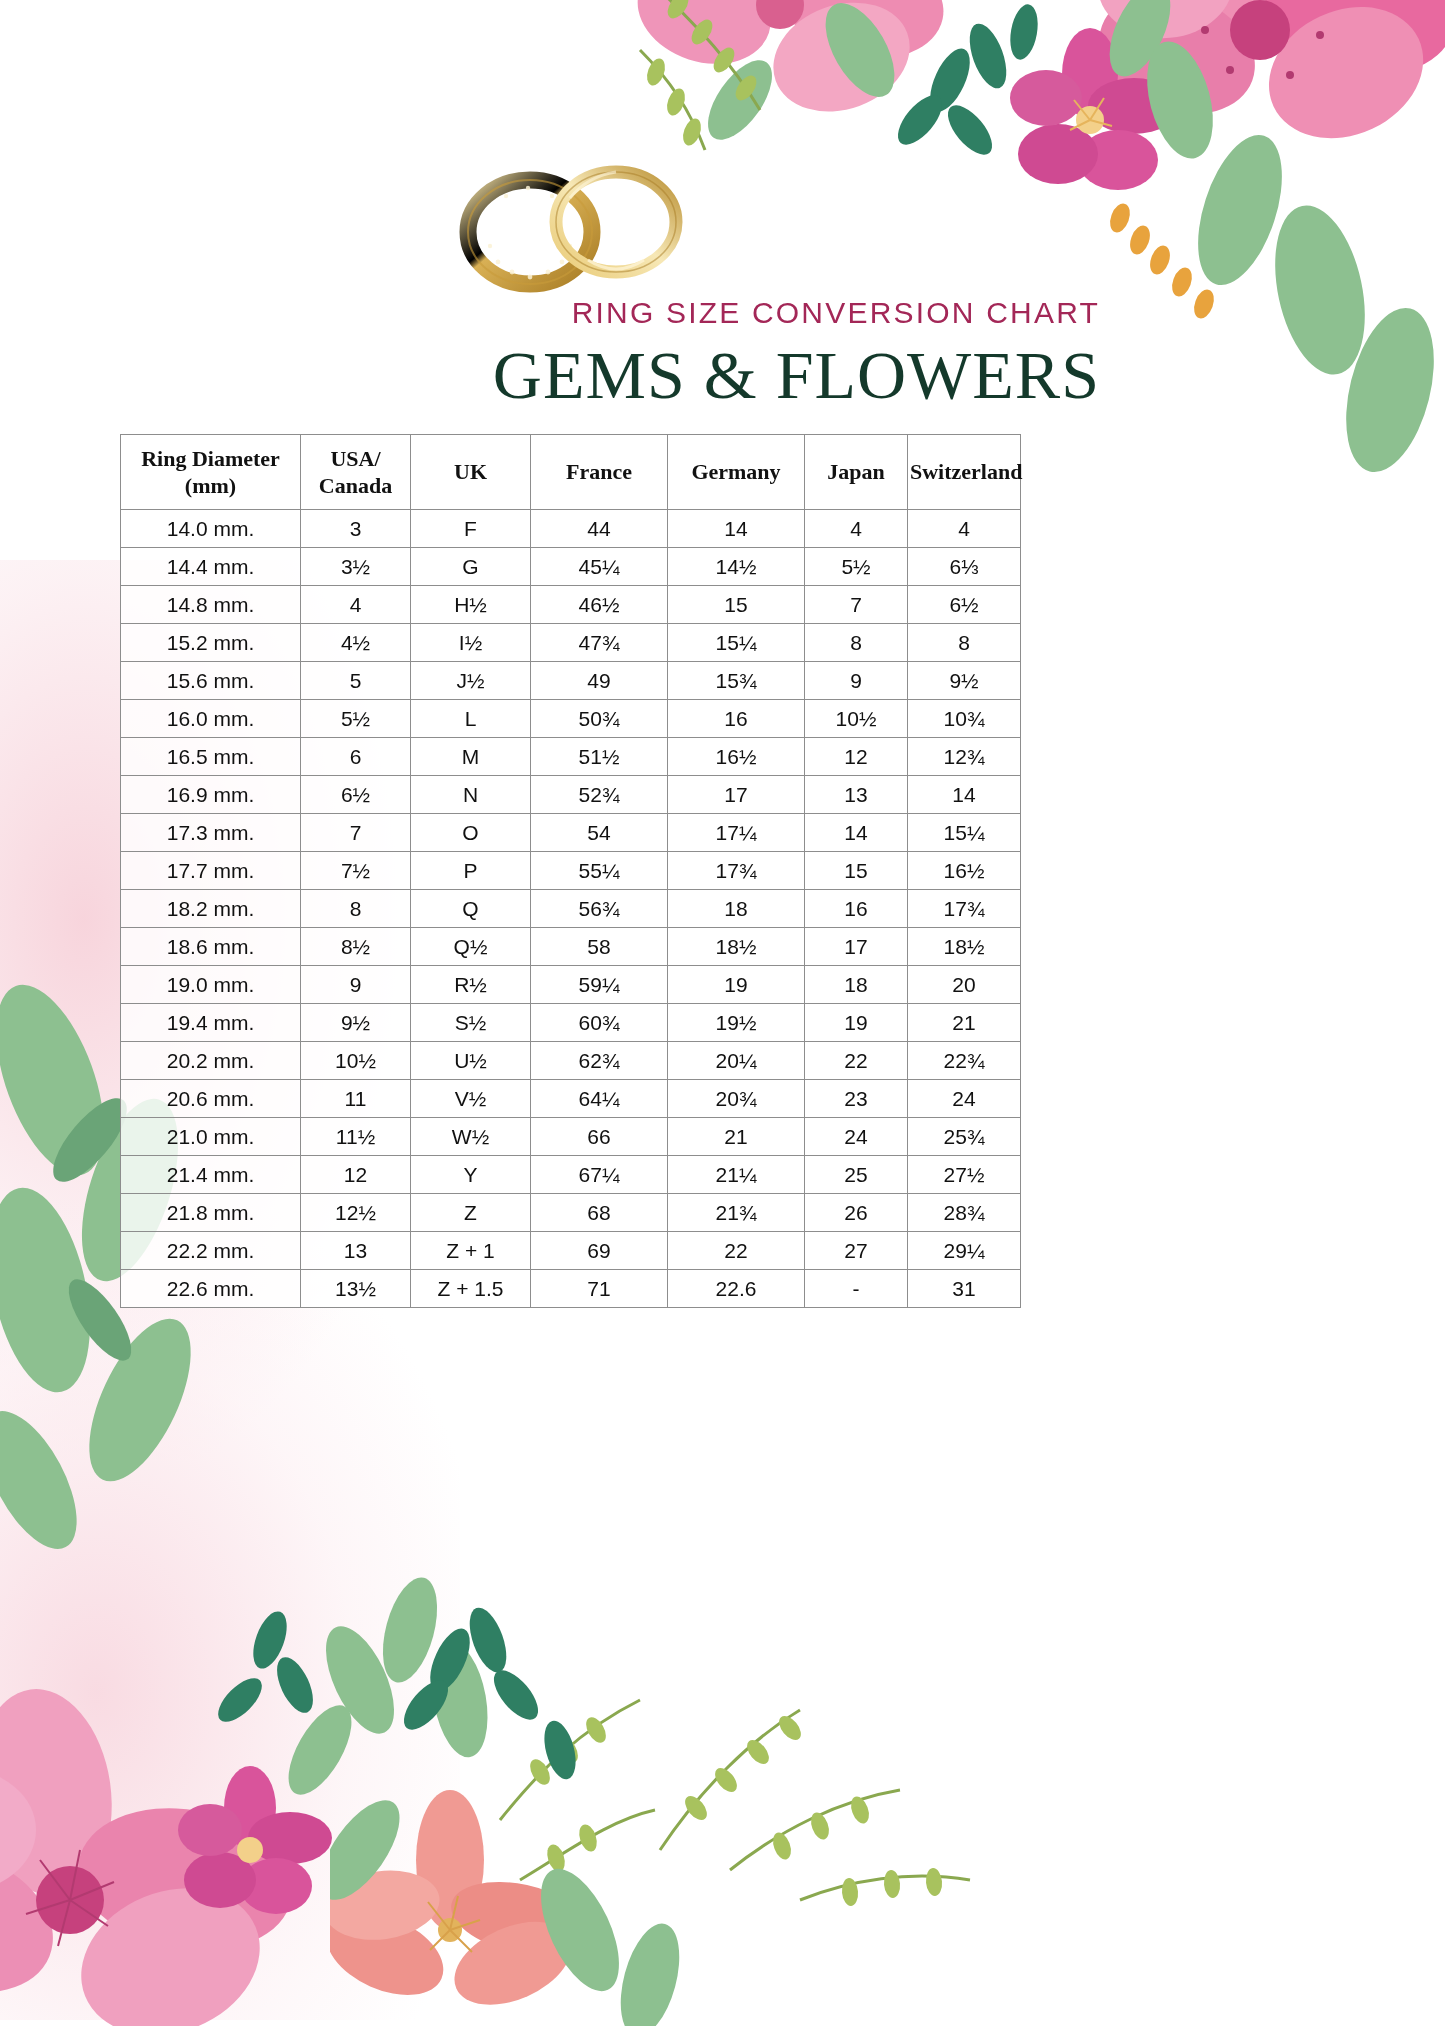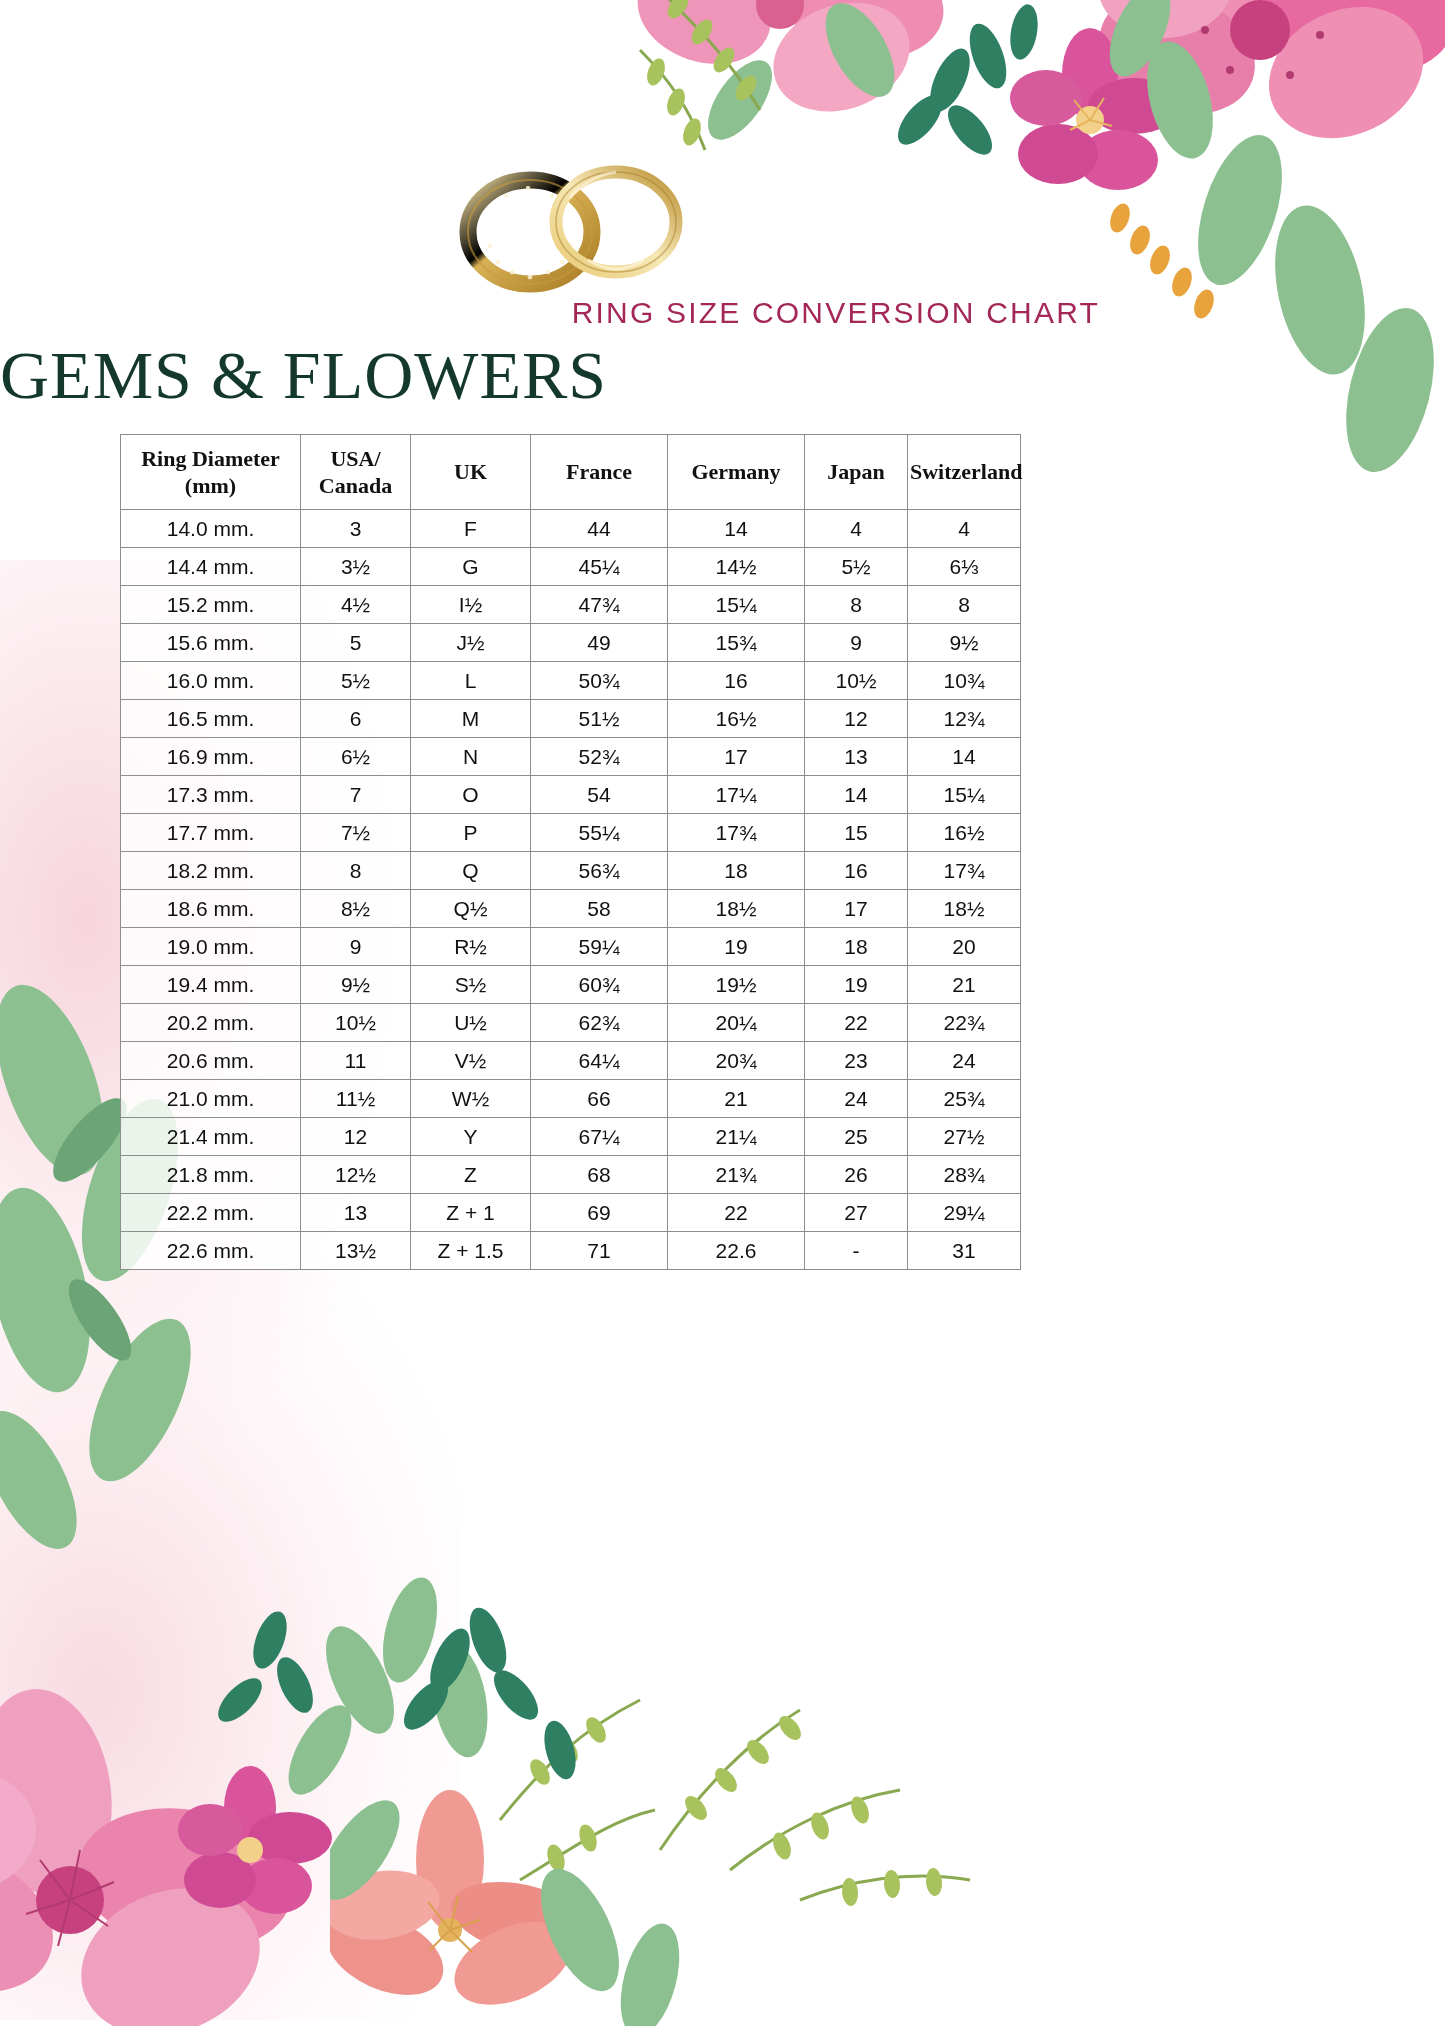--- a/index.html
+++ b/index.html
@@ -57,21 +57,21 @@
     font-size: 30px;
     letter-spacing: 2.2px;
     color: #a32757;
     font-weight: 500;
   }
   .title {
     position: absolute;
     top: 336px;
     left: 0;
     width: 1100px;
-    text-align: left;
+    text-align: right;
     font-family: "Liberation Serif", serif;
     font-size: 68px;
     letter-spacing: 1px;
     color: #14392b;
     font-weight: 400;
   }
 
   
   .table-wrap {
     position: absolute;
@@ -400,20 +400,29 @@
         <tr>
           <td>14.4 mm.</td>
           <td>3½</td>
           <td>G</td>
           <td>45¼</td>
           <td>14½</td>
           <td>5½</td>
           <td>6⅓</td>
         </tr>
         <tr>
+          <td>14.8 mm.</td>
+          <td>4</td>
+          <td>H½</td>
+          <td>46½</td>
+          <td>15</td>
+          <td>7</td>
+          <td>6½</td>
+        </tr>
+        <tr>
           <td>15.2 mm.</td>
           <td>4½</td>
           <td>I½</td>
           <td>47¾</td>
           <td>15¼</td>
           <td>8</td>
           <td>8</td>
         </tr>
         <tr>
           <td>15.6 mm.</td>

